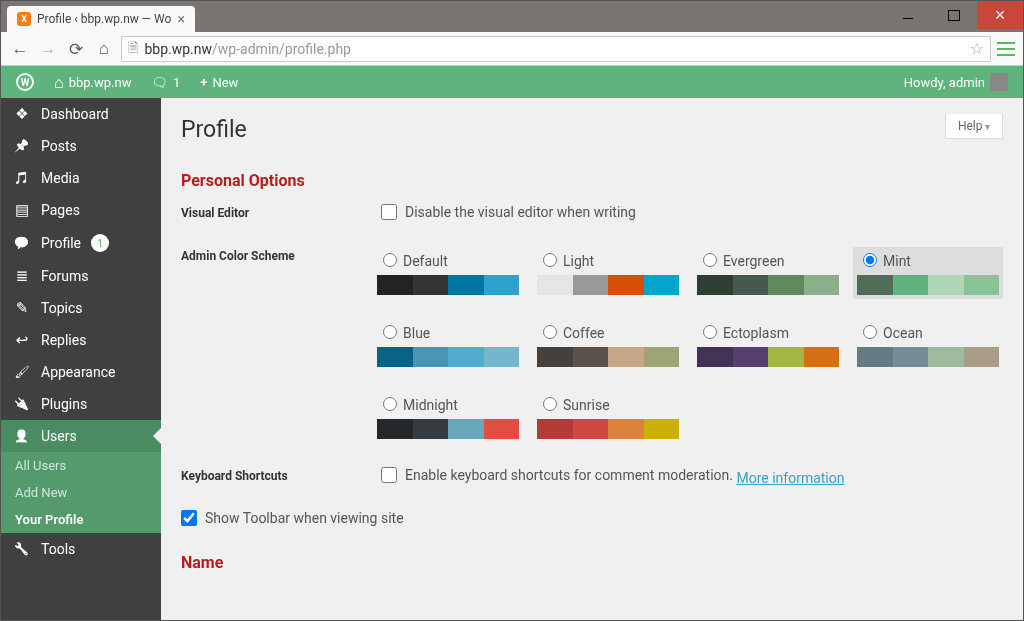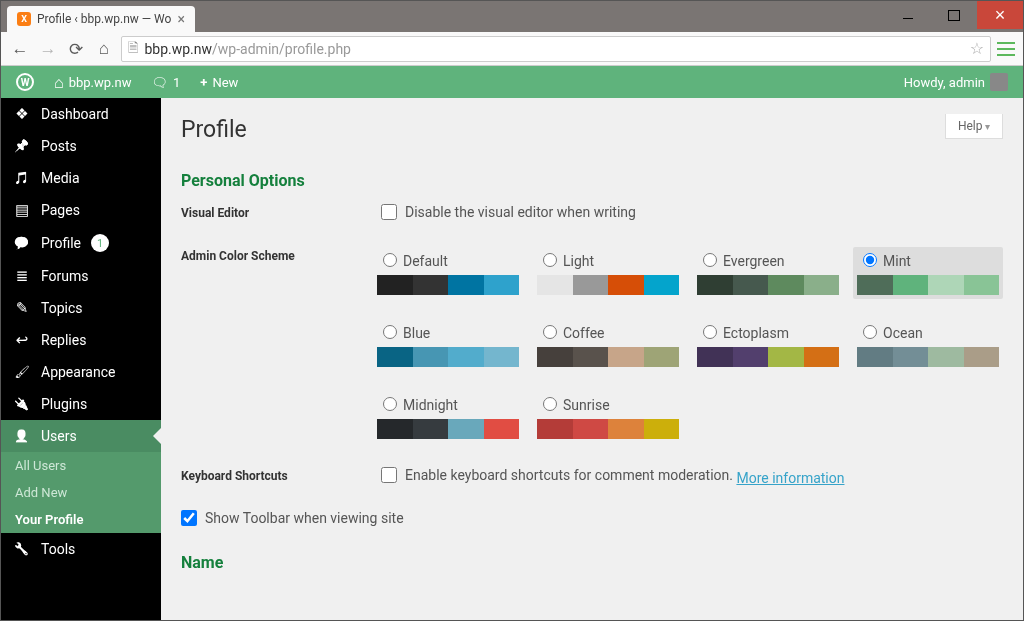--- a/index.html
+++ b/index.html
@@ -38,37 +38,37 @@
 .admin-bar { height: 32px; background: #5fb37c; color: #fff; display: flex; align-items: center; padding: 0 8px; font-size: 13px; gap: 6px; }
 .ab-item { display: inline-flex; align-items: center; gap: 5px; padding: 0 7px; height: 32px; }
 .ab-spacer { flex: 1; }
 .ab-avatar { width: 18px; height: 18px; background: #888; border-radius: 2px; }
 .wp-logo { width: 18px; height: 18px; border: 2px solid #fff; border-radius: 50%; display: inline-flex; align-items: center; justify-content: center; font-size: 10px; font-weight: bold; }
 
 
 .wp-body { flex: 1; display: flex; overflow: hidden; }
 
 
-.admin-menu { width: 160px; background: #000000; color: #fff; font-size: 14px; overflow-y: auto; flex-shrink: 0; }
+.admin-menu { width: 160px; background: #404040; color: #fff; font-size: 14px; overflow-y: auto; flex-shrink: 0; }
 .menu-item { display: flex; align-items: center; gap: 10px; padding: 8px 12px; cursor: pointer; position: relative; }
 .menu-item.current { background: #4a8c62; }
 .menu-item.current::after { content: ""; position: absolute; right: 0; top: 50%; margin-top: -8px; border: 8px solid transparent; border-right-color: #f0f0f0; }
 .menu-icon { width: 18px; height: 16px; display: inline-flex; align-items: center; justify-content: center; font-size: 15px; }
 .submenu { background: #549a6c; font-size: 13px; }
 .submenu .sub-item { padding: 6px 12px 6px 14px; color: #cde7d6; cursor: pointer; }
 .submenu .sub-item.current { color: #fff; font-weight: 600; }
 .badge { background: #5a5; color: #fff; border-radius: 9px; min-width: 18px; height: 18px; font-size: 11px; display: inline-flex; align-items: center; justify-content: center; padding: 0 5px; }
 .menu-item .badge { background: #fff; color: #5fb37c; }
 
 
 .content { flex: 1; background: #f0f0f0; overflow-y: auto; position: relative; padding: 0 20px 30px 20px; }
 .help-tab { position: absolute; right: 20px; top: 16px; background: #fff; border: 1px solid #ddd; border-top: none; padding: 5px 12px; font-size: 12px; color: #666; }
 .help-tab::after { content: " ▾"; font-size: 10px; color: #999; }
 h1.page-title { font-size: 23px; font-weight: 400; color: #333; padding: 18px 0 10px; }
-h2.section { font-size: 16px; font-weight: 700; color: #15803d; margin: 18px 0 14px; }
+h2.section { font-size: 16px; font-weight: 700; color: #b91c1c; margin: 18px 0 14px; }
 
 .form-row { display: flex; align-items: flex-start; margin-bottom: 24px; }
 .form-row .label { width: 200px; font-size: 12px; font-weight: 700; color: #333; padding-top: 2px; }
 .form-row .field { flex: 1; font-size: 14px; color: #555; }
 .chk { display: inline-flex; align-items: center; gap: 8px; }
 .chk input { width: 16px; height: 16px; }
 .link { color: #36a3c9; text-decoration: underline; }
 
 
 .schemes { display: grid; grid-template-columns: repeat(4, 150px); gap: 20px 10px; }

